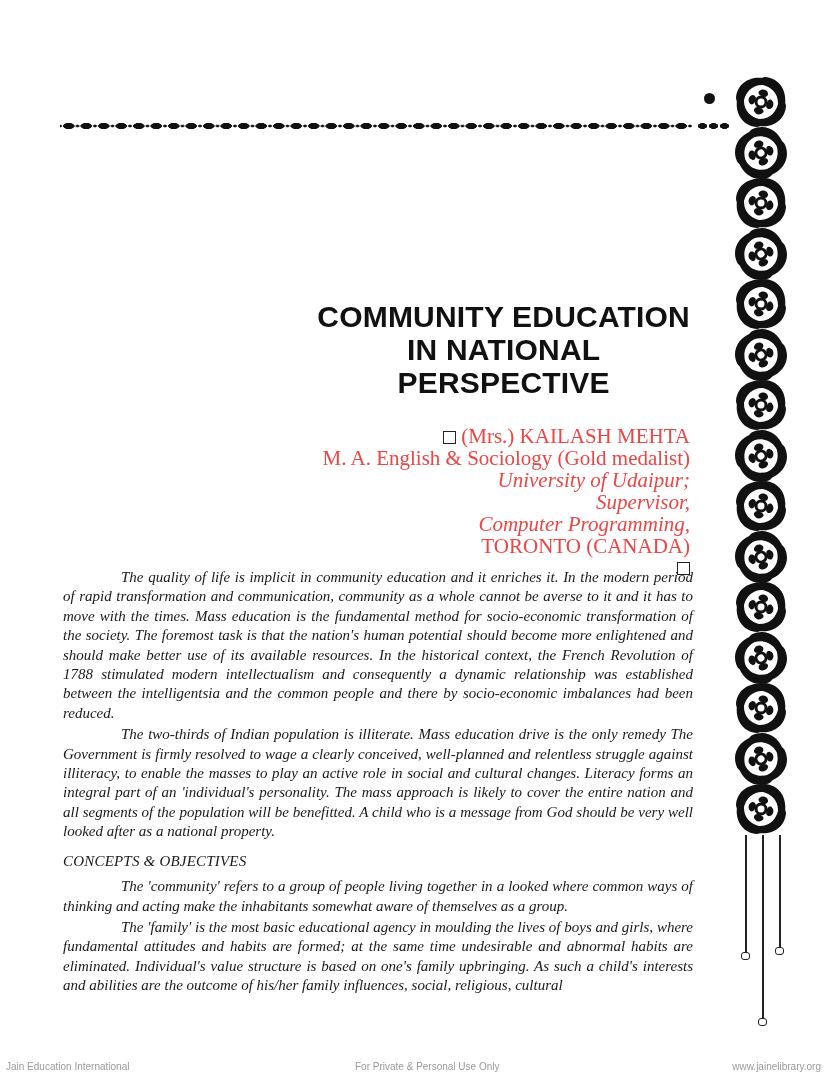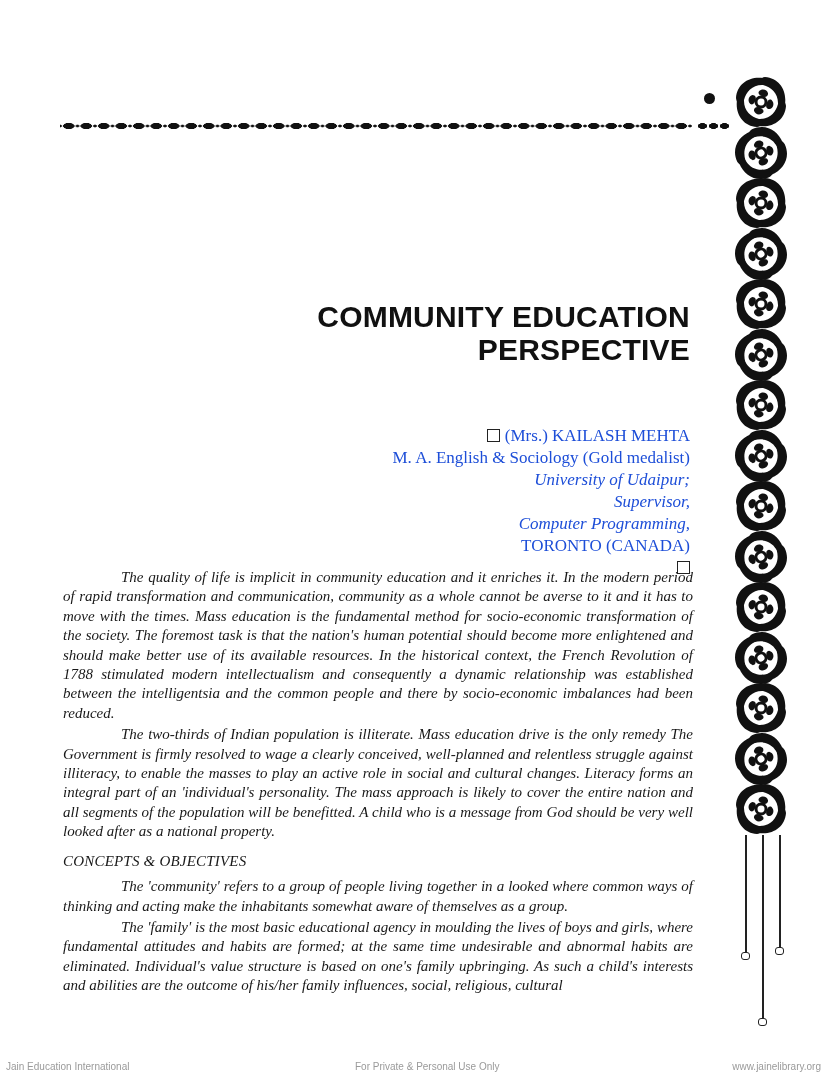--- a/index.html
+++ b/index.html
@@ -27,25 +27,25 @@
   .ornament { position: absolute; left: 0; width: 56px; height: 56px; }
   .pendants { position: absolute; left: 735px; top: 835px; width: 60px; height: 200px; }
   .pendant-line { position: absolute; top: 0; width: 2px; background: #222; }
   .pendant-end { position: absolute; width: 7px; height: 6px; border: 1.6px solid #222; border-radius: 3px; background: #fff; }
 
   .title {
     position: absolute; right: 138px; top: 300px; text-align: right;
     font-family: "Liberation Sans", "DejaVu Sans", sans-serif; font-weight: 700;
     font-size: 30px; line-height: 33px; letter-spacing: 0.2px; color: #111;
   }
-  .title div { white-space: nowrap; }
+  .title div { white-space: nowrap; text-align: center; }
 
   .byline {
     position: absolute; right: 138px; top: 425px; text-align: right;
-    font-size: 17px; line-height: 22px; color: #1d4ed8;
+    font-size: 21px; line-height: 22px; color: #ef4444;
   }
   .byline .it { font-style: italic; }
   .box-glyph {
     display: inline-block; width: 11px; height: 11px; border: 1.5px solid #222; vertical-align: -1px; margin-right: 5px;
   }
   .byline .end-box { display: inline-block; width: 11px; height: 11px; border: 1.5px solid #222; margin-top: 4px; }
 
   .body-text {
     position: absolute; left: 63px; top: 568px; width: 630px;
     font-size: 15px; line-height: 19.4px; text-align: justify; color: #181818; font-style: italic;
@@ -273,20 +273,21 @@
   <div class="pendant-line" style="left:10px;height:118px;"></div>
   <div class="pendant-end" style="left:6px;top:117px;"></div>
   <div class="pendant-line" style="left:27px;height:183px;"></div>
   <div class="pendant-end" style="left:23px;top:183px;"></div>
   <div class="pendant-line" style="left:44px;height:112px;"></div>
   <div class="pendant-end" style="left:40px;top:112px;"></div>
 </div>
 
 <div class="title">
   <div>COMMUNITY EDUCATION</div>
+  <div>IN NATIONAL</div>
   <div>PERSPECTIVE</div>
 </div>
 
 <div class="byline">
   <div><span class="box-glyph"></span><span>(Mrs.) KAILASH MEHTA</span></div>
   <div>M. A. English &amp; Sociology (Gold medalist)</div>
   <div class="it">University of Udaipur;</div>
   <div class="it">Supervisor,</div>
   <div class="it">Computer Programming,</div>
   <div>TORONTO (CANADA)</div>

